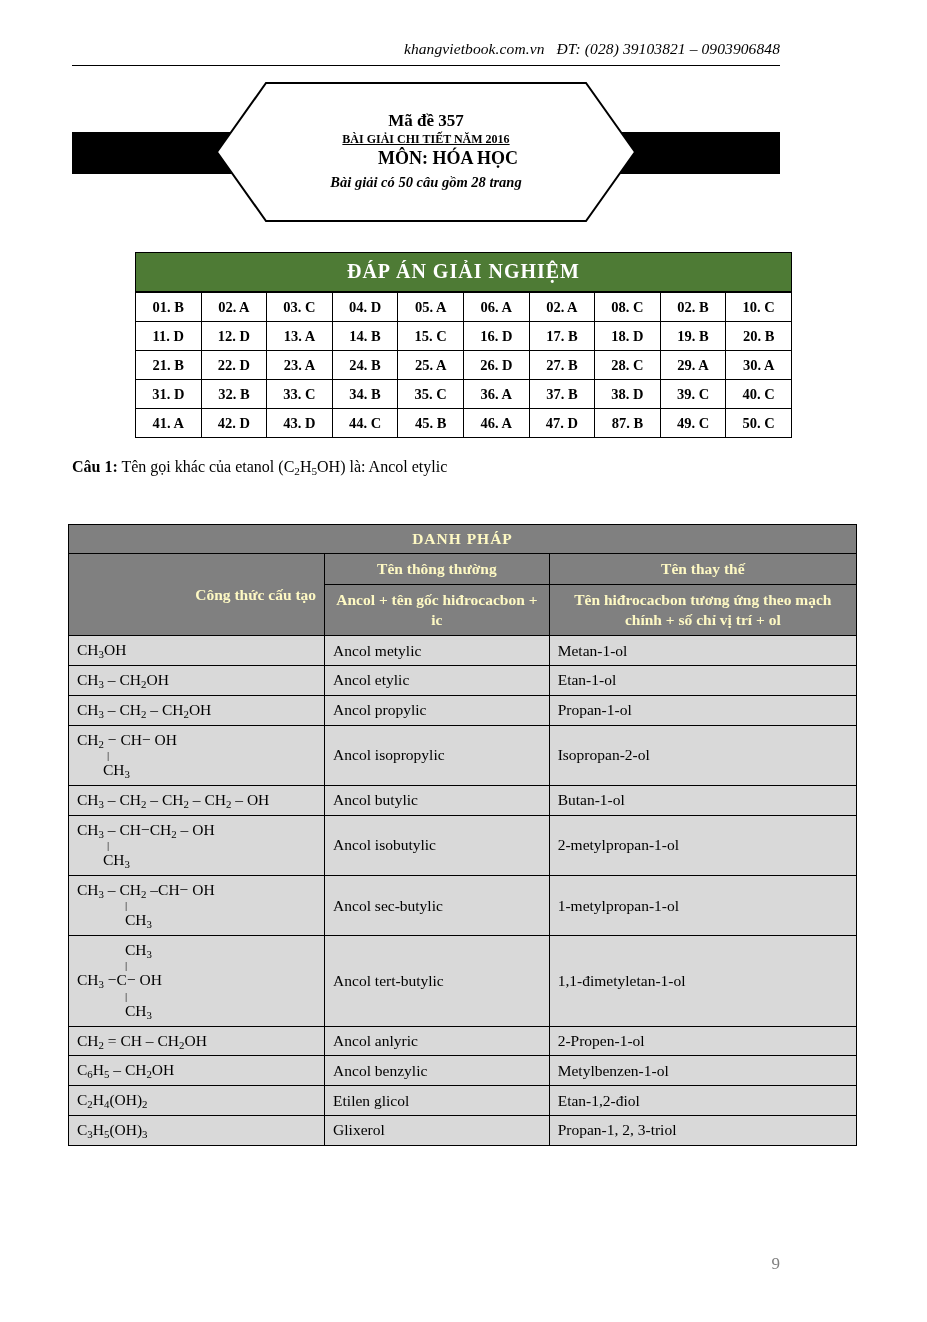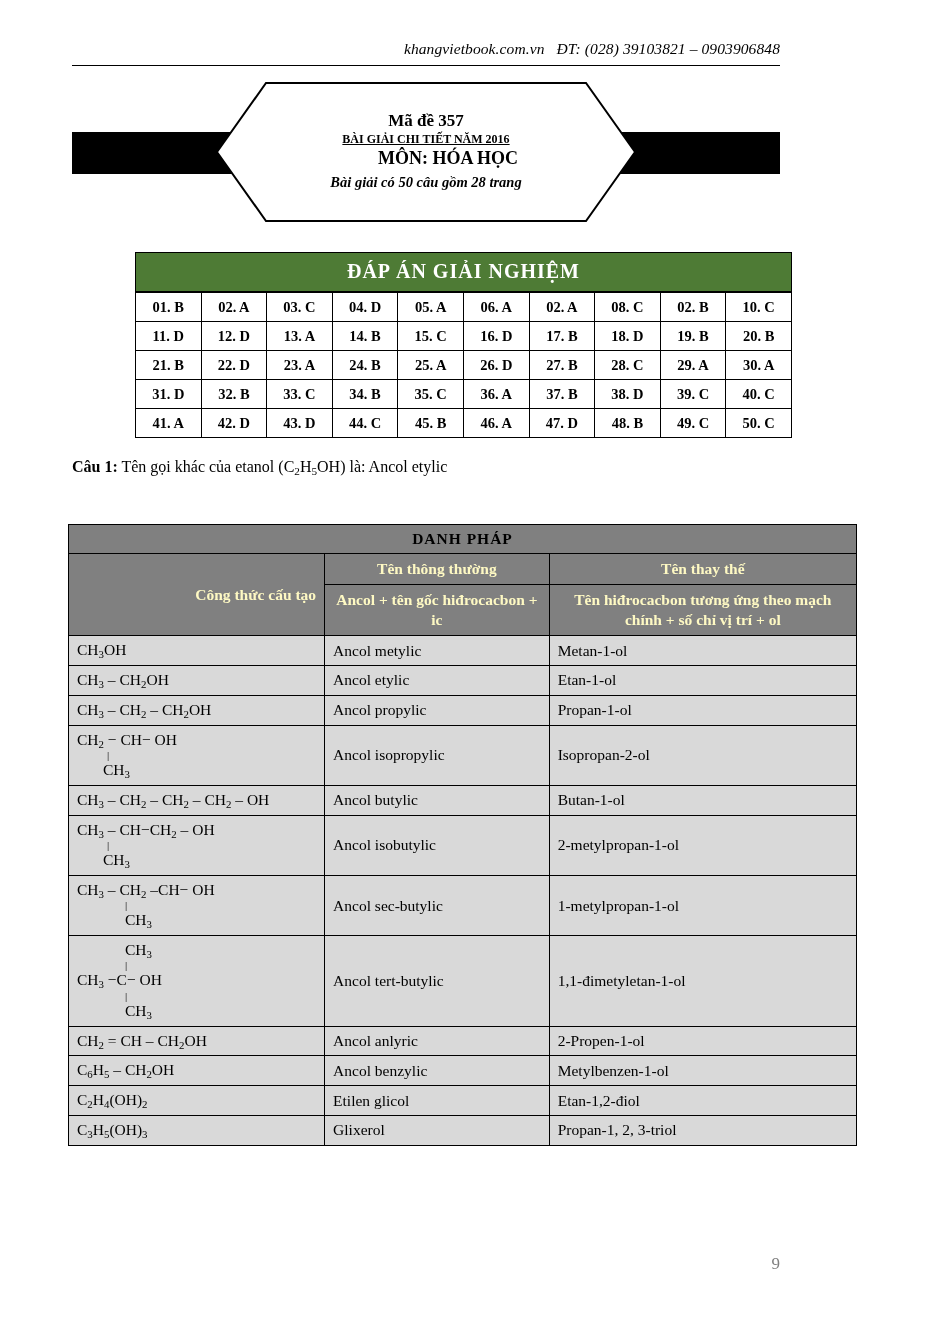--- a/index.html
+++ b/index.html
@@ -175,21 +175,21 @@
     table-layout: fixed;
   }
   table.nomen td, table.nomen th {
     border: 1px solid #000;
     padding: 5px 8px;
     font-size: 15.5px;
     vertical-align: middle;
   }
   .nomen-title {
     background: #808080;
-    color: #000000;
+    color: #fef9c3;
     text-align: center;
     font-weight: bold;
     font-size: 19px;
     letter-spacing: 1px;
     padding: 8px 0 9px 0;
   }
   .nomen-head {
     background: #808080;
     color: #fef9c3;
     text-align: center;
@@ -305,21 +305,21 @@
           <td>40. C</td>
         </tr>
         <tr>
           <td>41. A</td>
           <td>42. D</td>
           <td>43. D</td>
           <td>44. C</td>
           <td>45. B</td>
           <td>46. A</td>
           <td>47. D</td>
-          <td>48. B</td>
+          <td>87. B</td>
           <td>49. C</td>
           <td>50. C</td>
         </tr>
       </tbody>
     </table>
   </div>
 
   <div class="question-line">
     <b>Câu 1:</b><span> Tên gọi khác của etanol (C</span><sub>2</sub><span>H</span><sub>5</sub><span>OH) là: Ancol etylic</span>
   </div>

